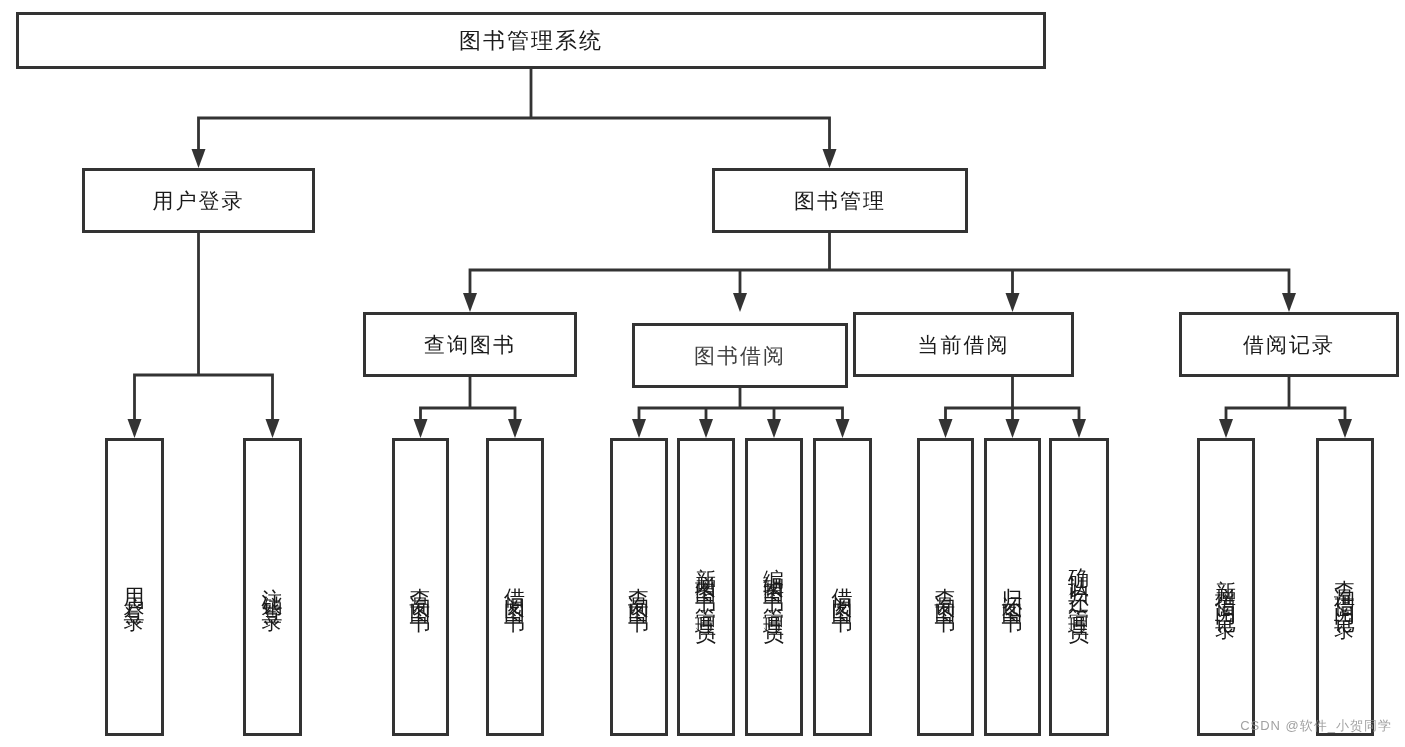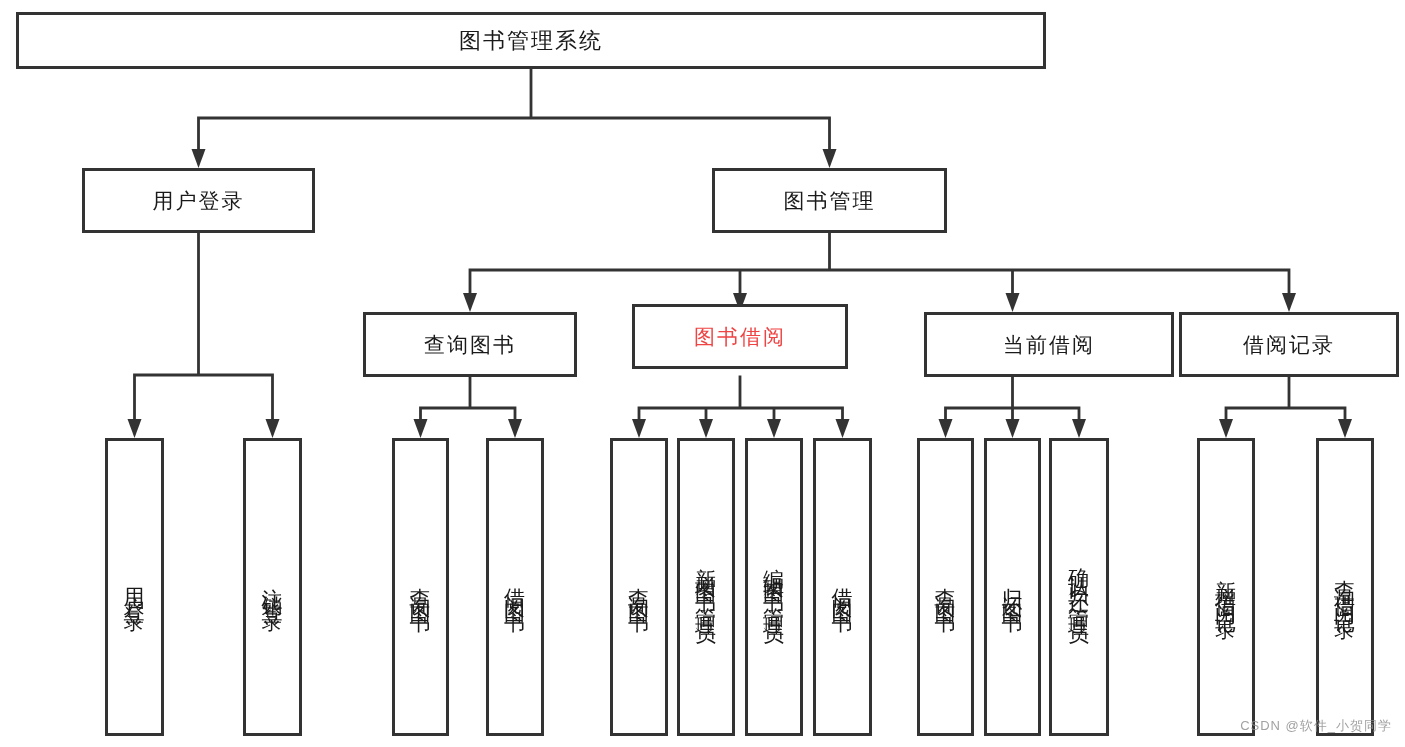--- a/index.html
+++ b/index.html
@@ -75,24 +75,24 @@
       <polygon points="842.5,438 835.5,419 849.5,419" fill="#333333"></polygon>
       <polygon points="945.5,438 938.5,419 952.5,419" fill="#333333"></polygon>
       <polygon points="1012.5,438 1005.5,419 1019.5,419" fill="#333333"></polygon>
       <polygon points="1079,438 1072,419 1086,419" fill="#333333"></polygon>
       <polygon points="1226,438 1219,419 1233,419" fill="#333333"></polygon>
       <polygon points="1345,438 1338,419 1352,419" fill="#333333"></polygon>
     </svg>
   <div id="watermark">CSDN @软件_小贺同学</div>
 <div class="node h root" style="left: 16px; top: 12px; width: 1030px; height: 57px; border-color: rgb(51, 51, 51); background: rgb(255, 255, 255); color: rgb(26, 26, 26);">图书管理系统</div>
     <div class="node h" style="left: 82px; top: 168px; width: 233px; height: 65px; border-color: rgb(51, 51, 51); background: rgb(255, 255, 255); color: rgb(26, 26, 26);">用户登录</div>
-    <div class="node h" style="left: 712px; top: 168px; width: 235px; height: 65px; border-color: rgb(51, 51, 51); background: rgb(255, 255, 255); color: rgb(26, 26, 26);">图书管理</div>
+    <div class="node h" style="left: 712px; top: 168px; width: 256px; height: 65px; border-color: rgb(51, 51, 51); background: rgb(255, 255, 255); color: rgb(26, 26, 26);">图书管理</div>
     <div class="node h" style="left: 363px; top: 312px; width: 214px; height: 65px; border-color: rgb(51, 51, 51); background: rgb(255, 255, 255); color: rgb(26, 26, 26);">查询图书</div>
-    <div class="node h" style="left: 632px; top: 304px; width: 216px; height: 65px; border-color: rgb(51, 51, 51); background: rgb(255, 255, 255); color: #ef4444;">图书借阅</div>
-    <div class="node h" style="left: 924px; top: 312px; width: 250px; height: 65px; border-color: rgb(51, 51, 51); background: rgb(255, 255, 255); color: rgb(26, 26, 26);">当前借阅</div>
+    <div class="node h" style="left: 632px; top: 323px; width: 216px; height: 65px; border-color: rgb(51, 51, 51); background: rgb(255, 255, 255); color: #404040;">图书借阅</div>
+    <div class="node h" style="left: 853px; top: 312px; width: 221px; height: 65px; border-color: rgb(51, 51, 51); background: rgb(255, 255, 255); color: rgb(26, 26, 26);">当前借阅</div>
     <div class="node h" style="left: 1179px; top: 312px; width: 220px; height: 65px; border-color: rgb(51, 51, 51); background: rgb(255, 255, 255); color: rgb(26, 26, 26);">借阅记录</div>
     <div class="node v" style="left: 105px; top: 438px; width: 59px; height: 298px; border-color: rgb(51, 51, 51); background: rgb(255, 255, 255); color: rgb(26, 26, 26);">用户登录</div>
     <div class="node v" style="left: 243px; top: 438px; width: 59px; height: 298px; border-color: rgb(51, 51, 51); background: rgb(255, 255, 255); color: rgb(26, 26, 26);">注销登录</div>
     <div class="node v" style="left: 392px; top: 438px; width: 57px; height: 298px; border-color: rgb(51, 51, 51); background: rgb(255, 255, 255); color: rgb(26, 26, 26);">查询图书</div>
     <div class="node v" style="left: 486px; top: 438px; width: 58px; height: 298px; border-color: rgb(51, 51, 51); background: rgb(255, 255, 255); color: rgb(26, 26, 26);">借阅图书</div>
     <div class="node v" style="left: 610px; top: 438px; width: 58px; height: 298px; border-color: rgb(51, 51, 51); background: rgb(255, 255, 255); color: rgb(26, 26, 26);">查询图书</div>
     <div class="node v" style="left: 677px; top: 438px; width: 58px; height: 298px; border-color: rgb(51, 51, 51); background: rgb(255, 255, 255); color: rgb(26, 26, 26);">新增图书（管理员）</div>
     <div class="node v" style="left: 745px; top: 438px; width: 58px; height: 298px; border-color: rgb(51, 51, 51); background: rgb(255, 255, 255); color: rgb(26, 26, 26);">编辑图书（管理员）</div>
     <div class="node v" style="left: 813px; top: 438px; width: 59px; height: 298px; border-color: rgb(51, 51, 51); background: rgb(255, 255, 255); color: rgb(26, 26, 26);">借阅图书</div>
     <div class="node v" style="left: 917px; top: 438px; width: 57px; height: 298px; border-color: rgb(51, 51, 51); background: rgb(255, 255, 255); color: rgb(26, 26, 26);">查询图书</div>

